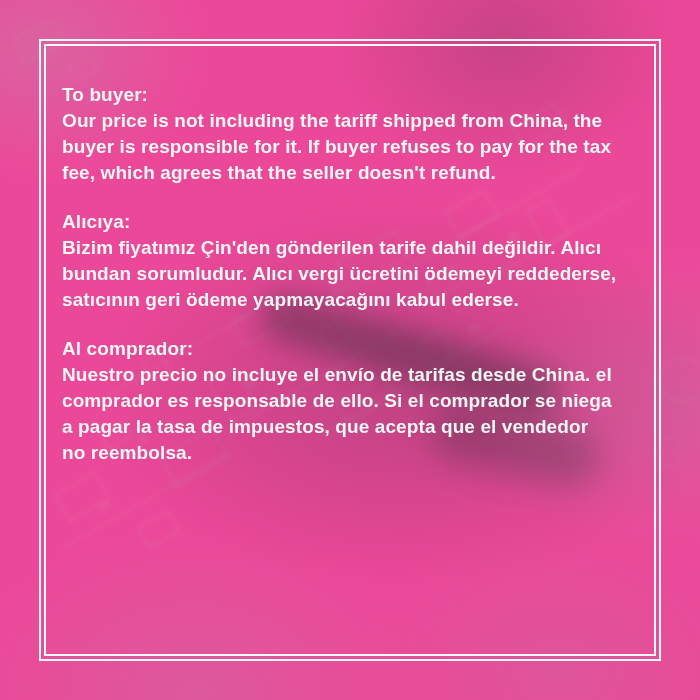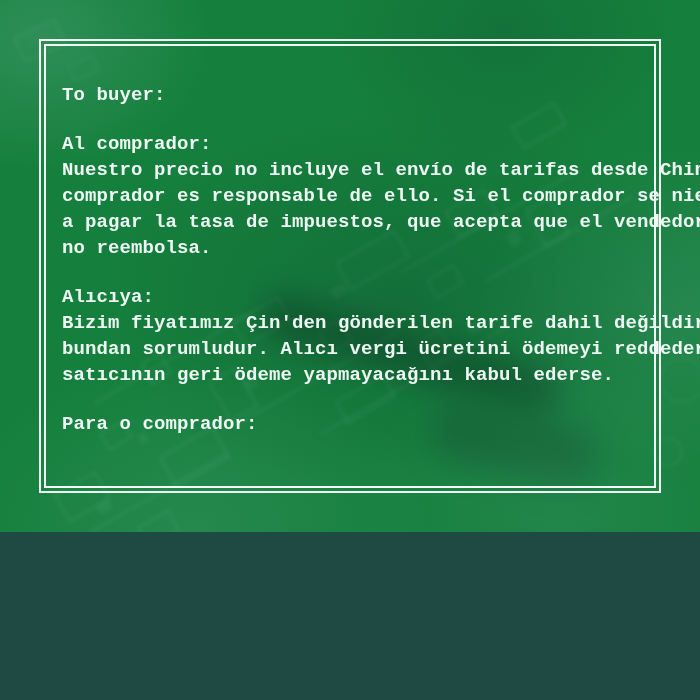--- a/index.html
+++ b/index.html
@@ -3,24 +3,24 @@
 <meta charset="utf-8">
 <style>
   html, body {
     margin: 0;
     padding: 0;
     background: #1f4a44;
   }
   .canvas {
     position: relative;
     width: 700px;
-    height: 532px;
+    height: 700px;
     overflow: hidden;
-    background: #15803d;
-    font-family: Liberation Mono, monospace;
+    background: #ec4899;
+    font-family: Liberation Sans, sans-serif;
   }
   
   .bg-texture {
     position: absolute;
     left: 0; top: 0;
     width: 700px;
     height: 700px;
     filter: blur(2px);
   }
   .bg-shade {
@@ -134,35 +134,37 @@
   <div class="bg-shade"></div>
 
   <div class="frame-outer">
     <div class="frame-inner"></div>
   </div>
 
   <div class="content">
 
     <div class="section">
       <div class="section-title">To buyer:</div>
+      <div class="section-body">Our price is not including the tariff shipped from China, the
+buyer is responsible for it. If buyer refuses to pay for the tax
+fee, which agrees that the seller doesn't refund.</div>
+    </div>
+
+    <div class="section">
+      <div class="section-title">Alıcıya:</div>
+      <div class="section-body">Bizim fiyatımız Çin'den gönderilen tarife dahil değildir. Alıcı
+bundan sorumludur. Alıcı vergi ücretini ödemeyi reddederse,
+satıcının geri ödeme yapmayacağını kabul ederse.</div>
     </div>
 
     <div class="section">
       <div class="section-title">Al comprador:</div>
       <div class="section-body">Nuestro precio no incluye el envío de tarifas desde China. el
 comprador es responsable de ello. Si el comprador se niega
 a pagar la tasa de impuestos, que acepta que el vendedor
 no reembolsa.</div>
     </div>
 
     <div class="section">
-      <div class="section-title">Alıcıya:</div>
-      <div class="section-body">Bizim fiyatımız Çin'den gönderilen tarife dahil değildir. Alıcı
-bundan sorumludur. Alıcı vergi ücretini ödemeyi reddederse,
-satıcının geri ödeme yapmayacağını kabul ederse.</div>
-    </div>
-
-    <div class="section">
-      <div class="section-title">Para o comprador:</div>
     </div>
 
   </div>
 </div>
 
 </body></html>

